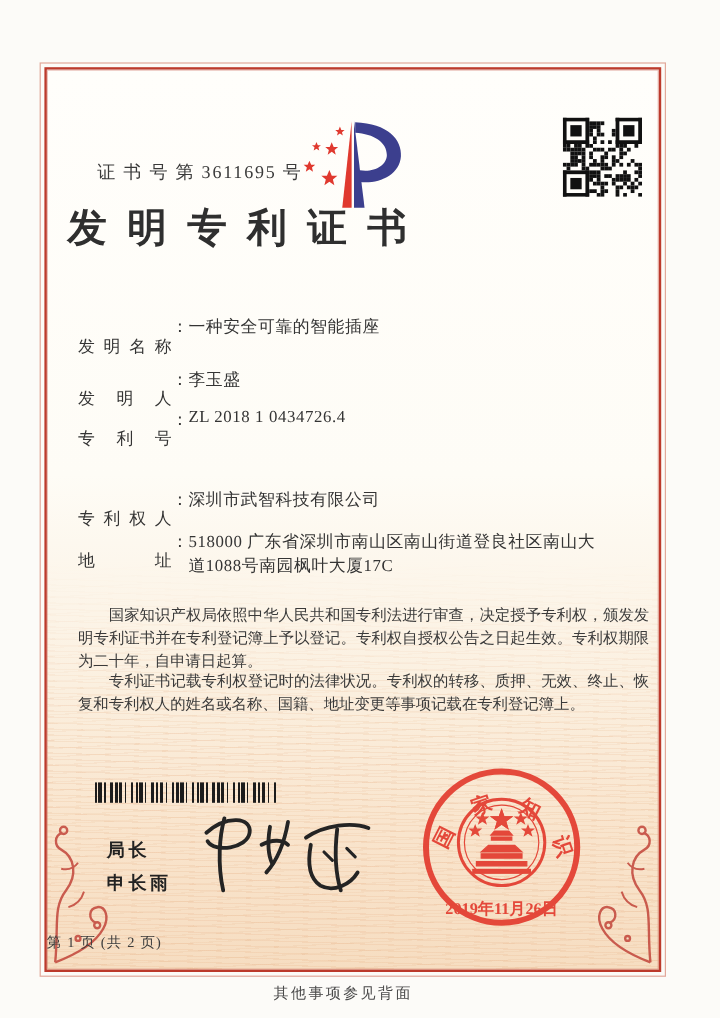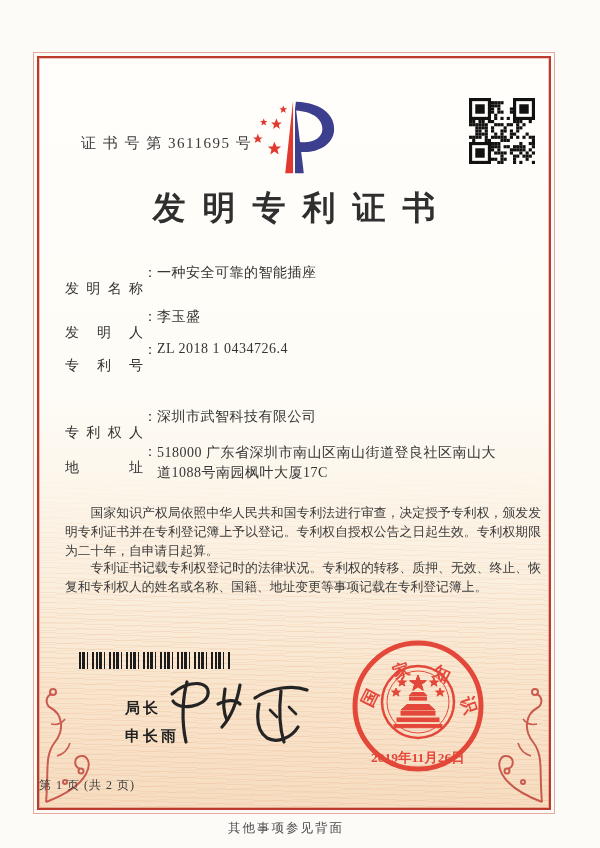--- a/index.html
+++ b/index.html
@@ -23,21 +23,21 @@
     background:
       repeating-linear-gradient(2deg, rgba(221,140,84,.12) 0 1px, transparent 1px 5px),
       repeating-linear-gradient(-3deg, rgba(221,140,84,.08) 0 1px, transparent 1px 7px);
     -webkit-mask-image:linear-gradient(to top,#000 55%,transparent 100%);
     mask-image:linear-gradient(to top,#000 55%,transparent 100%);
   }
   .cert-no{position:absolute;left:42px;top:40px;font-size:15px;letter-spacing:1.5px;color:#3a3a3a;margin-top:36px;}
   .logo{position:absolute;left:212px;top:36px;width:88px;height:86px;}
   .qr{position:absolute;left:430px;top:40px;width:66px;height:66px;}
   .title{
-    position:absolute;left:0;top:128px;width:100%;text-align:center;
+    position:absolute;left:0;top:110px;width:100%;text-align:left;
     font-size:33px;font-weight:600;letter-spacing:17px;text-indent:17px;color:#2f2f2f;
   }
   
   .frow{position:absolute;left:26px;font-size:14px;color:#343434;white-space:nowrap;}
   .flabel{display:inline-block;width:78px;text-align:justify;text-align-last:justify;vertical-align:top;margin-top:16px;}
   .fcolon{display:inline-block;width:14px;vertical-align:top;}
   .fvalue{display:inline-block;vertical-align:top;letter-spacing:.5px;}
   .fvalue.wrap{white-space:normal;width:348px;line-height:1.45;}
   .r1{top:206px}.r2{top:250px}.r3{top:283px}.r4{top:317px}.r5{top:350px}.r6{top:385px}.r7{top:423px}
   .grp2{position:absolute;left:250px;top:0;white-space:nowrap;}
@@ -51,21 +51,21 @@
   
   .barcode{
     position:absolute;left:40px;top:594px;width:152px;height:17px;
     background-image:repeating-linear-gradient(90deg,
       #1c1c1c 0 2px,transparent 2px 3px,
       #1c1c1c 3px 6px,transparent 6px 8px,
       #1c1c1c 8px 9px,transparent 9px 13px,
       #1c1c1c 13px 15px,transparent 15px 17px);
   }
   .director{position:absolute;left:50px;font-family:"Liberation Sans","DejaVu Sans",sans-serif;
-    font-size:15px;font-weight:600;letter-spacing:3px;color:#222;margin-left:36px;}
+    font-size:15px;font-weight:600;letter-spacing:3px;color:#222;}
   .d1{top:641px}.d2{top:669px}
   .signature{position:absolute;left:120px;top:616px;width:162px;height:76px;}
   .seal{position:absolute;left:306px;top:578px;width:146px;height:148px;}
   .flourish{position:absolute;bottom:4px;width:58px;height:140px;opacity:.85;}
   .fl-left{left:2px;}
   .fl-right{right:2px;transform:scaleX(-1);}
   .pageno{position:absolute;left:0;top:719px;width:100%;text-align:left;font-size:12px;letter-spacing:1px;color:#3c3c3c;}
   .backnote{position:absolute;left:0;top:820px;width:572px;text-align:center;font-size:12.5px;letter-spacing:2px;color:#4a4a4a;}
   svg{display:block}
 </style>

